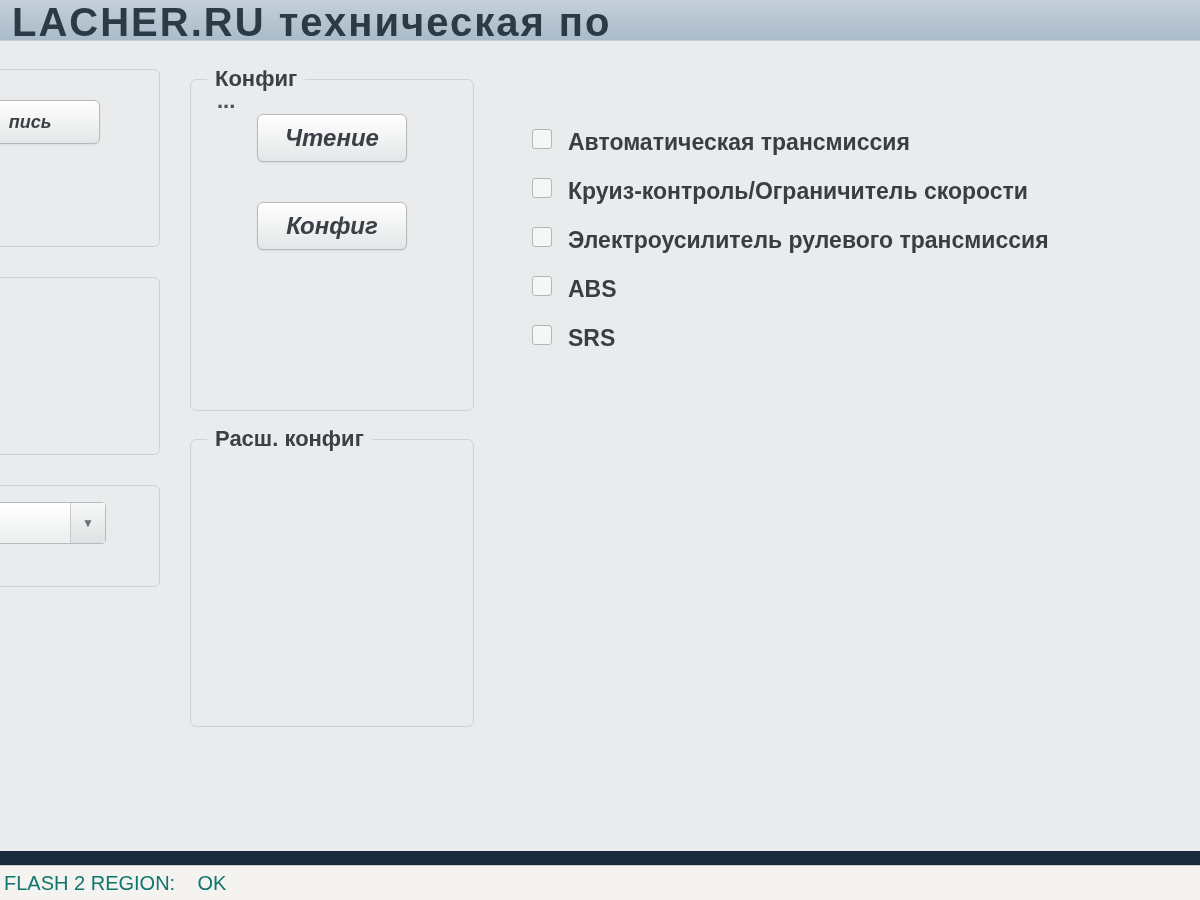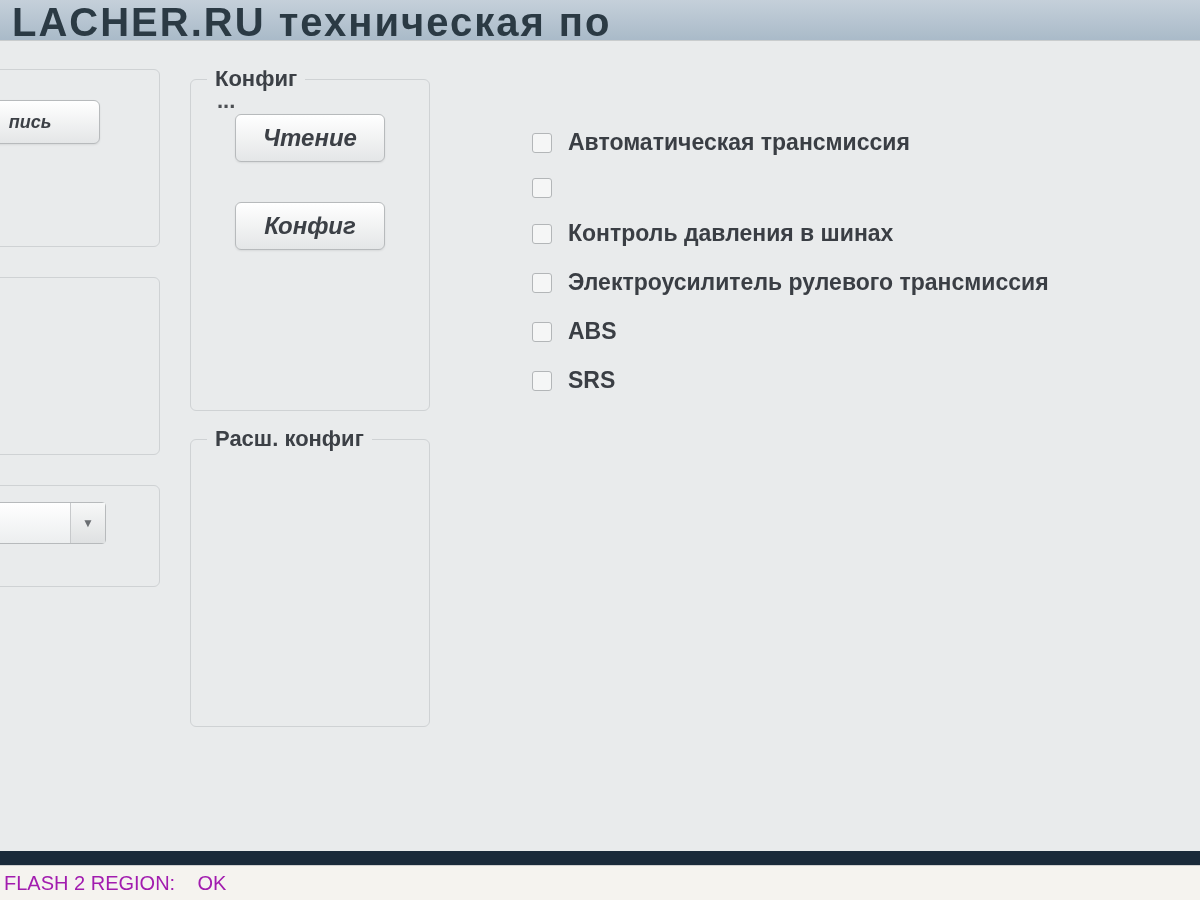--- a/index.html
+++ b/index.html
@@ -27,21 +27,21 @@
     width: 1200px; height: 810px;
     background: #e9ebec;
     border-top: 1px solid #c9cccd;
   }
   .statusbar {
     position: absolute;
     left: 0; top: 865px; width: 1200px; height: 35px;
     background: #f5f3ef;
     border-top: 1px solid #cfcfcf;
     font-size: 20px;
-    color: #a21caf;
+    color: #0f766e;
     padding: 6px 4px 0 4px;
     box-sizing: border-box;
     white-space: pre;
   }
 
   
   .left-col {
     position: absolute;
     left: -110px; top: 10px;
     width: 280px;
@@ -86,21 +86,21 @@
     border-left: 1px solid #c7c9cb;
     background: linear-gradient(#f7f8f8,#dfe1e2);
     display:flex; align-items:center; justify-content:center;
   }
   .combo .arrow-btn span { color:#6a6e72; font-size:12px; }
 
   
   .center-col {
     position: absolute;
     left: 190px; top: 10px;
-    width: 240px;
+    width: 284px;
   }
   .group-title {
     position: absolute;
     top: -14px; left: 16px;
     background: #e9ebec;
     padding: 0 8px;
     font-size: 22px;
     font-weight: bold;
     color: #3c4046;
   }
@@ -140,21 +140,21 @@
     font-style: normal;
   }
 
   
   .options {
     position: absolute;
     left: 520px; top: 78px;
     width: 660px;
   }
   .opt {
-    display:flex; align-items:center;
+    display:flex; align-items:flex-start;
     margin: 10px 0 22px 0;
     padding-left: 12px;
   }
   .cb {
     width: 18px; height: 18px;
     border: 1px solid #b3b6b8;
     border-radius: 3px;
     background: #f5f6f6;
     margin-right: 16px;
     flex: none;
@@ -201,24 +201,21 @@
     </div>
   </div>
 
   <div class="options">
     <div class="opt">
       <div class="cb"></div>
       <div class="opt-label">Автоматическая трансмиссия</div>
     </div>
     <div class="opt">
       <div class="cb"></div>
-    </div>
-    <div class="opt">
-      <div class="cb"></div>
-      <div class="opt-label">Контроль давления в шинах</div>
+      <div class="opt-label">Круиз-контроль/Ограничитель скорости</div>
     </div>
     <div class="opt">
       <div class="cb"></div>
       <div class="opt-label">Электроусилитель рулевого трансмиссия</div>
     </div>
     <div class="opt">
       <div class="cb"></div>
       <div class="opt-label">ABS</div>
     </div>
     <div class="opt">

